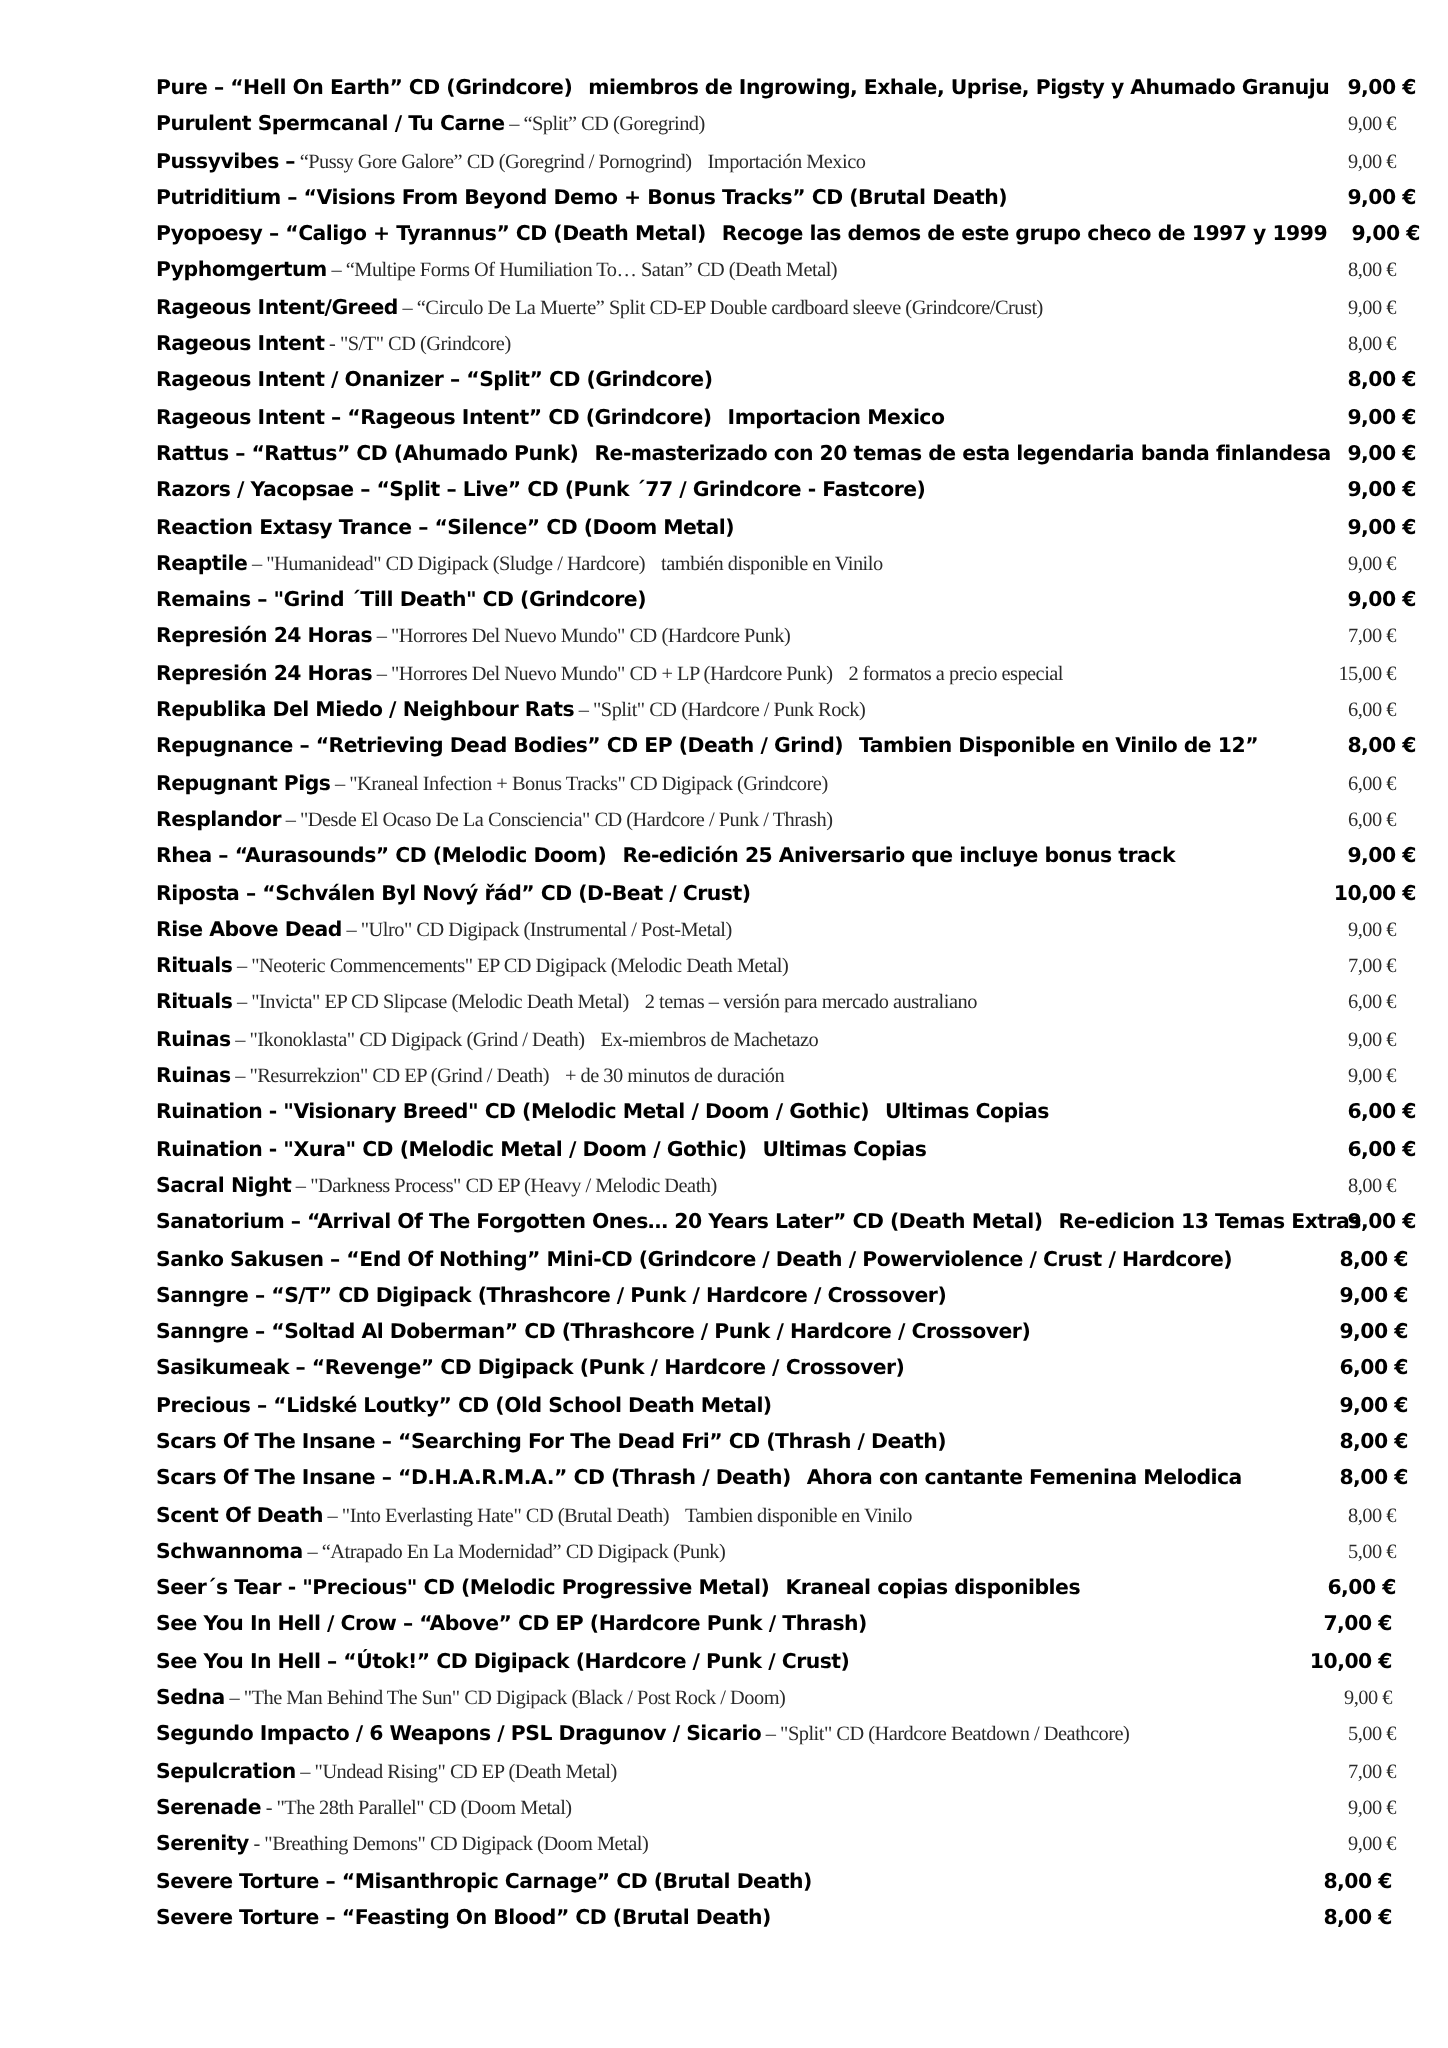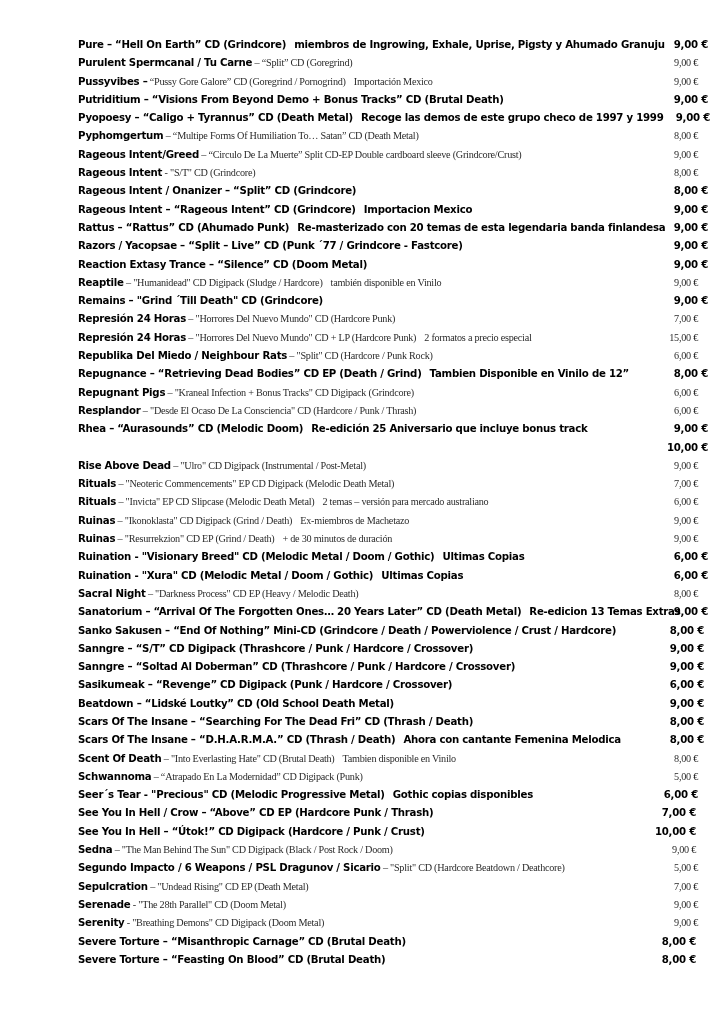--- a/index.html
+++ b/index.html
@@ -100,20 +100,21 @@
     </div>
     <div class="row">
       <span class="desc"><span class="b">Resplandor</span><span class="n"> – "Desde El Ocaso De La Consciencia" CD (Hardcore / Punk / Thrash)</span></span>
       <span class="price n" style="left: 550px;">6,00 €</span>
     </div>
     <div class="row allbold">
       <span class="desc"><span class="b">Rhea</span><span class="b"> – “Aurasounds” CD (Melodic Doom)</span><span class="note b">Re-edición 25 Aniversario que incluye bonus track</span></span>
       <span class="price b" style="left: 560px;">9,00 €</span>
     </div>
     <div class="row allbold">
+      <span class="desc"><span class="b">Riposta</span><span class="b"> – “Schválen Byl Nový řád” CD (D-Beat / Crust)</span></span>
       <span class="price b" style="left: 560px;">10,00 €</span>
     </div>
     <div class="row">
       <span class="desc"><span class="b">Rise Above Dead</span><span class="n"> – "Ulro" CD Digipack (Instrumental / Post-Metal)</span></span>
       <span class="price n" style="left: 550px;">9,00 €</span>
     </div>
     <div class="row">
       <span class="desc"><span class="b">Rituals</span><span class="n"> – "Neoteric Commencements" EP CD Digipack (Melodic Death Metal)</span></span>
       <span class="price n" style="left: 550px;">7,00 €</span>
     </div>
@@ -155,41 +156,41 @@
     </div>
     <div class="row allbold">
       <span class="desc"><span class="b">Sanngre</span><span class="b"> – “Soltad Al Doberman” CD (Thrashcore / Punk / Hardcore / Crossover)</span></span>
       <span class="price b" style="left: 556px;">9,00 €</span>
     </div>
     <div class="row allbold">
       <span class="desc"><span class="b">Sasikumeak</span><span class="b"> – “Revenge” CD Digipack (Punk / Hardcore / Crossover)</span></span>
       <span class="price b" style="left: 556px;">6,00 €</span>
     </div>
     <div class="row allbold">
-      <span class="desc"><span class="b">Beatdown</span><span class="b"> – “Lidské Loutky” CD (Old School Death Metal)</span></span>
+      <span class="desc"><span class="b">Precious</span><span class="b"> – “Lidské Loutky” CD (Old School Death Metal)</span></span>
       <span class="price b" style="left: 556px;">9,00 €</span>
     </div>
     <div class="row allbold">
       <span class="desc"><span class="b">Scars Of The Insane</span><span class="b"> – “Searching For The Dead Fri” CD (Thrash / Death)</span></span>
       <span class="price b" style="left: 556px;">8,00 €</span>
     </div>
     <div class="row allbold">
       <span class="desc"><span class="b">Scars Of The Insane</span><span class="b"> – “D.H.A.R.M.A.” CD (Thrash / Death)</span><span class="note b">Ahora con cantante Femenina Melodica</span></span>
       <span class="price b" style="left: 556px;">8,00 €</span>
     </div>
     <div class="row">
       <span class="desc"><span class="b">Scent Of Death</span><span class="n"> – "Into Everlasting Hate" CD (Brutal Death)</span><span class="note n">Tambien disponible en Vinilo</span></span>
       <span class="price n" style="left: 550px;">8,00 €</span>
     </div>
     <div class="row">
       <span class="desc"><span class="b">Schwannoma</span><span class="n"> – “Atrapado En La Modernidad” CD Digipack (Punk)</span></span>
       <span class="price n" style="left: 550px;">5,00 €</span>
     </div>
     <div class="row allbold">
-      <span class="desc"><span class="b">Seer´s Tear</span><span class="b"> - "Precious" CD (Melodic Progressive Metal)</span><span class="note b">Gothic copias disponibles</span></span>
+      <span class="desc"><span class="b">Seer´s Tear</span><span class="b"> - "Precious" CD (Melodic Progressive Metal)</span><span class="note b">Kraneal copias disponibles</span></span>
       <span class="price b" style="left: 550px;">6,00 €</span>
     </div>
     <div class="row allbold">
       <span class="desc"><span class="b">See You In Hell / Crow</span><span class="b"> – “Above” CD EP (Hardcore Punk / Thrash)</span></span>
       <span class="price b" style="left: 548px;">7,00 €</span>
     </div>
     <div class="row allbold">
       <span class="desc"><span class="b">See You In Hell</span><span class="b"> – “Útok!” CD Digipack (Hardcore / Punk / Crust)</span></span>
       <span class="price b" style="left: 548px;">10,00 €</span>
     </div>

